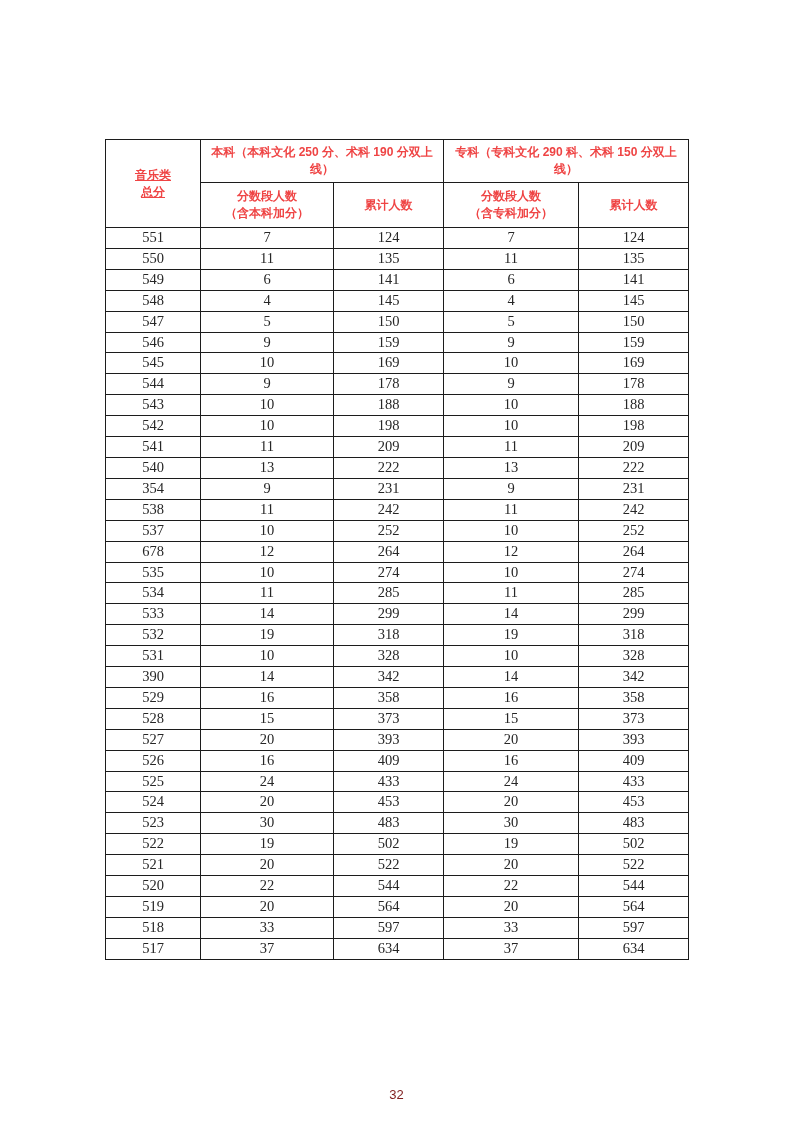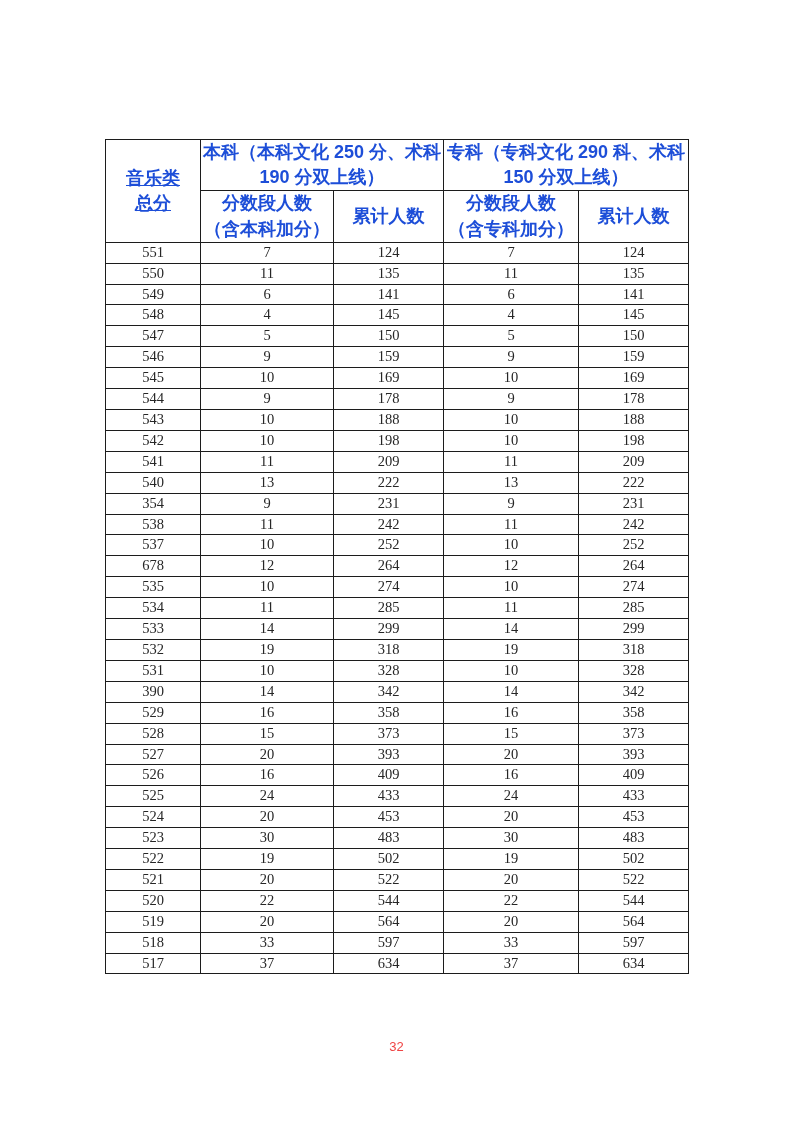--- a/index.html
+++ b/index.html
@@ -28,23 +28,23 @@
   table.score-table td {
     border: 1.5px solid #1c1c1c;
     padding: 0;
     text-align: center;
     vertical-align: middle;
     overflow: hidden;
   }
   thead th {
     font-family: "Liberation Sans", sans-serif;
     font-weight: 700;
-    font-size: 18px;
+    font-size: 12px;
     line-height: 1.4;
-    color: #1d4ed8;
+    color: #ef4444;
   }
   th.section-title {
     height: 42px;
     padding: 1px 4px;
   }
   th.sub-header {
     height: 44px;
     padding: 1px 2px;
   }
   th.corner-cell {
@@ -54,26 +54,26 @@
   tbody td {
     font-family: "Liberation Serif", "DejaVu Serif", serif;
     font-size: 14.5px;
     height: 19.9px;
     line-height: 19.9px;
     color: #262626;
   }
   .page-footer {
     position: absolute;
     left: 0;
-    top: 1039px;
+    top: 1087px;
     width: 100%;
     text-align: center;
     font-family: "Liberation Sans", sans-serif;
     font-size: 13px;
-    color: #ef4444;
+    color: #7f1d1d;
   }
 </style>
 </head>
 <body>
 
 <div class="page">
 
   <table class="score-table">
     <colgroup>
       <col style="width:95px">

